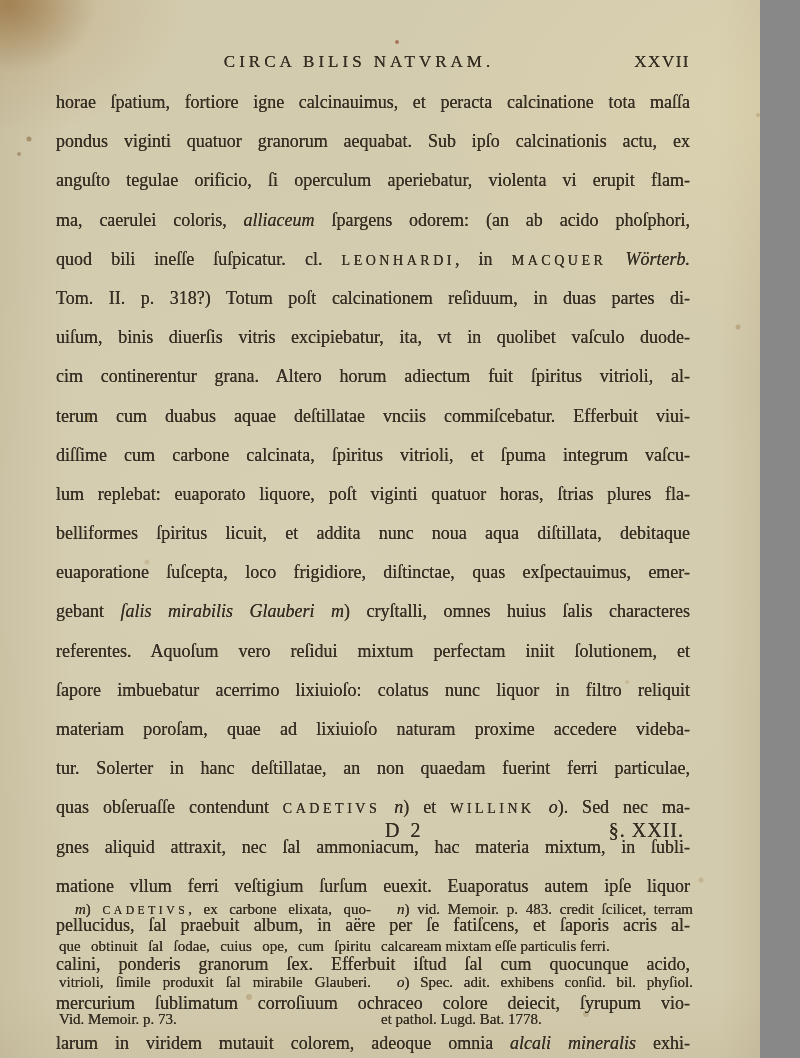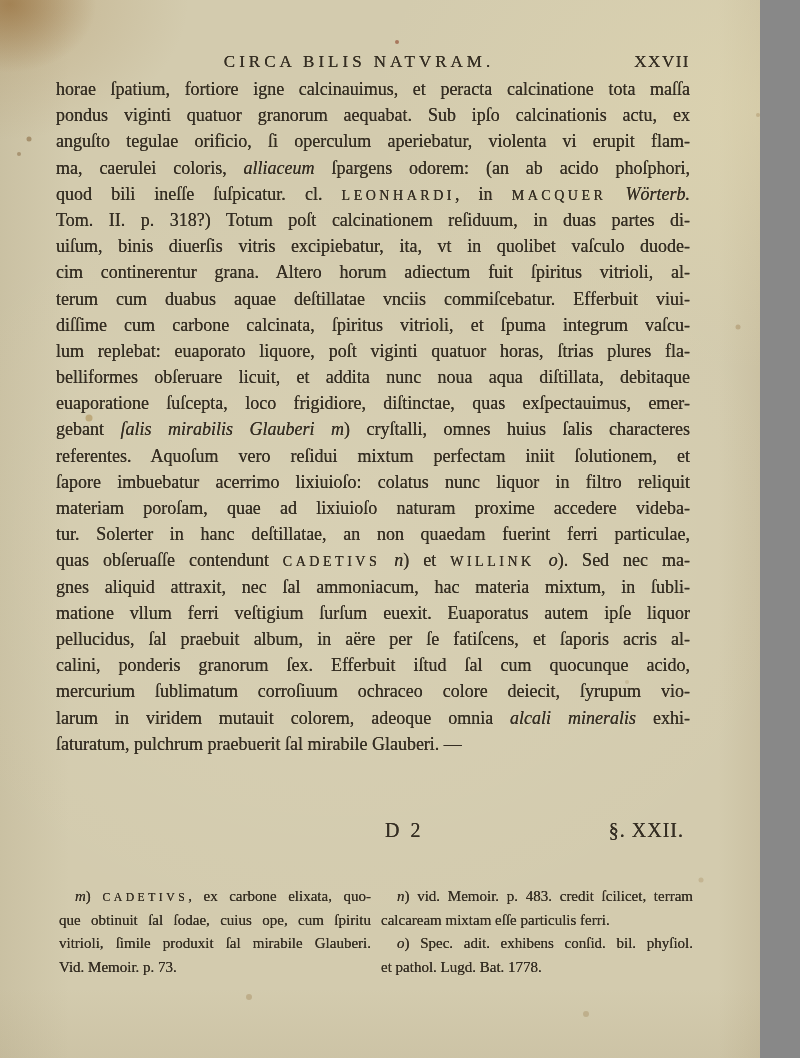--- a/index.html
+++ b/index.html
@@ -45,21 +45,21 @@
   .running-title {
     position: absolute; left: 50%; transform: translateX(calc(-50% - 14px));
     letter-spacing: 4px; white-space: nowrap;
   }
   .page-number { position: absolute; right: 0; top: 0; letter-spacing: 1.5px; }
 
   .body-text { position: absolute; top: 76px; left: 56px; width: 634px; font-size: 18px; }
   .tline {
     height: 26.2px; line-height: 26.2px;
     text-align: justify; text-align-last: justify;
-    overflow: hidden; white-space: normal;
+    overflow: hidden; white-space: normal; margin-top: 13px;
   }
   .tline.nojust { text-align-last: left; }
   .tline.indent { text-indent: 16px; }
 
   .seg-italic { font-style: italic; }
   .seg-smallcaps { font-size: 0.78em; letter-spacing: 3.5px; }
 
   .footer-row { position: absolute; top: 819px; left: 56px; width: 634px; height: 24px; font-size: 20px; }
   .signature { position: absolute; left: 329px; letter-spacing: 3px; text-align: center; }
   .catchword { position: absolute; right: 6px; letter-spacing: 1px; }
@@ -86,21 +86,21 @@
       <div class="tline"><span class="seg-roman">pondus viginti quatuor granorum aequabat. Sub ipſo calcinationis actu, ex</span></div>
       <div class="tline"><span class="seg-roman">anguſto tegulae orificio, ſi operculum aperiebatur, violenta vi erupit flam-</span></div>
       <div class="tline"><span class="seg-roman">ma, caerulei coloris, </span><span class="seg-italic">alliaceum</span><span class="seg-roman"> ſpargens odorem: (an ab acido phoſphori,</span></div>
       <div class="tline"><span class="seg-roman">quod bili ineſſe ſuſpicatur. cl. </span><span class="seg-smallcaps">LEONHARDI</span><span class="seg-roman">, in </span><span class="seg-smallcaps">MACQUER</span><span class="seg-roman"> </span><span class="seg-italic">Wörterb.</span></div>
       <div class="tline"><span class="seg-roman">Tom. II. p. 318?) Totum poſt calcinationem reſiduum, in duas partes di-</span></div>
       <div class="tline"><span class="seg-roman">uiſum, binis diuerſis vitris excipiebatur, ita, vt in quolibet vaſculo duode-</span></div>
       <div class="tline"><span class="seg-roman">cim continerentur grana. Altero horum adiectum fuit ſpiritus vitrioli, al-</span></div>
       <div class="tline"><span class="seg-roman">terum cum duabus aquae deſtillatae vnciis commiſcebatur. Efferbuit viui-</span></div>
       <div class="tline"><span class="seg-roman">diſſime cum carbone calcinata, ſpiritus vitrioli, et ſpuma integrum vaſcu-</span></div>
       <div class="tline"><span class="seg-roman">lum replebat: euaporato liquore, poſt viginti quatuor horas, ſtrias plures fla-</span></div>
-      <div class="tline"><span class="seg-roman">belliformes obſeruare licuit, et addita nunc noua aqua diſtillata, debitaque</span></div>
+      <div class="tline"><span class="seg-roman">belliformes ſpiritus licuit, et addita nunc noua aqua diſtillata, debitaque</span></div>
       <div class="tline"><span class="seg-roman">euaporatione ſuſcepta, loco frigidiore, diſtinctae, quas exſpectauimus, emer-</span></div>
       <div class="tline"><span class="seg-roman">gebant </span><span class="seg-italic">ſalis mirabilis Glauberi m</span><span class="seg-roman">) cryſtalli, omnes huius ſalis characteres</span></div>
       <div class="tline"><span class="seg-roman">referentes. Aquoſum vero reſidui mixtum perfectam iniit ſolutionem, et</span></div>
       <div class="tline"><span class="seg-roman">ſapore imbuebatur acerrimo lixiuioſo: colatus nunc liquor in filtro reliquit</span></div>
       <div class="tline"><span class="seg-roman">materiam poroſam, quae ad lixiuioſo naturam proxime accedere videba-</span></div>
       <div class="tline"><span class="seg-roman">tur. Solerter in hanc deſtillatae, an non quaedam fuerint ferri particulae,</span></div>
       <div class="tline"><span class="seg-roman">quas obſeruaſſe contendunt </span><span class="seg-smallcaps">CADETIVS</span><span class="seg-italic"> n</span><span class="seg-roman">) et </span><span class="seg-smallcaps">WILLINK</span><span class="seg-italic"> o</span><span class="seg-roman">). Sed nec ma-</span></div>
       <div class="tline"><span class="seg-roman">gnes aliquid attraxit, nec ſal ammoniacum, hac materia mixtum, in ſubli-</span></div>
       <div class="tline"><span class="seg-roman">matione vllum ferri veſtigium ſurſum euexit. Euaporatus autem ipſe liquor</span></div>
       <div class="tline"><span class="seg-roman">pellucidus, ſal praebuit album, in aëre per ſe fatiſcens, et ſaporis acris al-</span></div>

